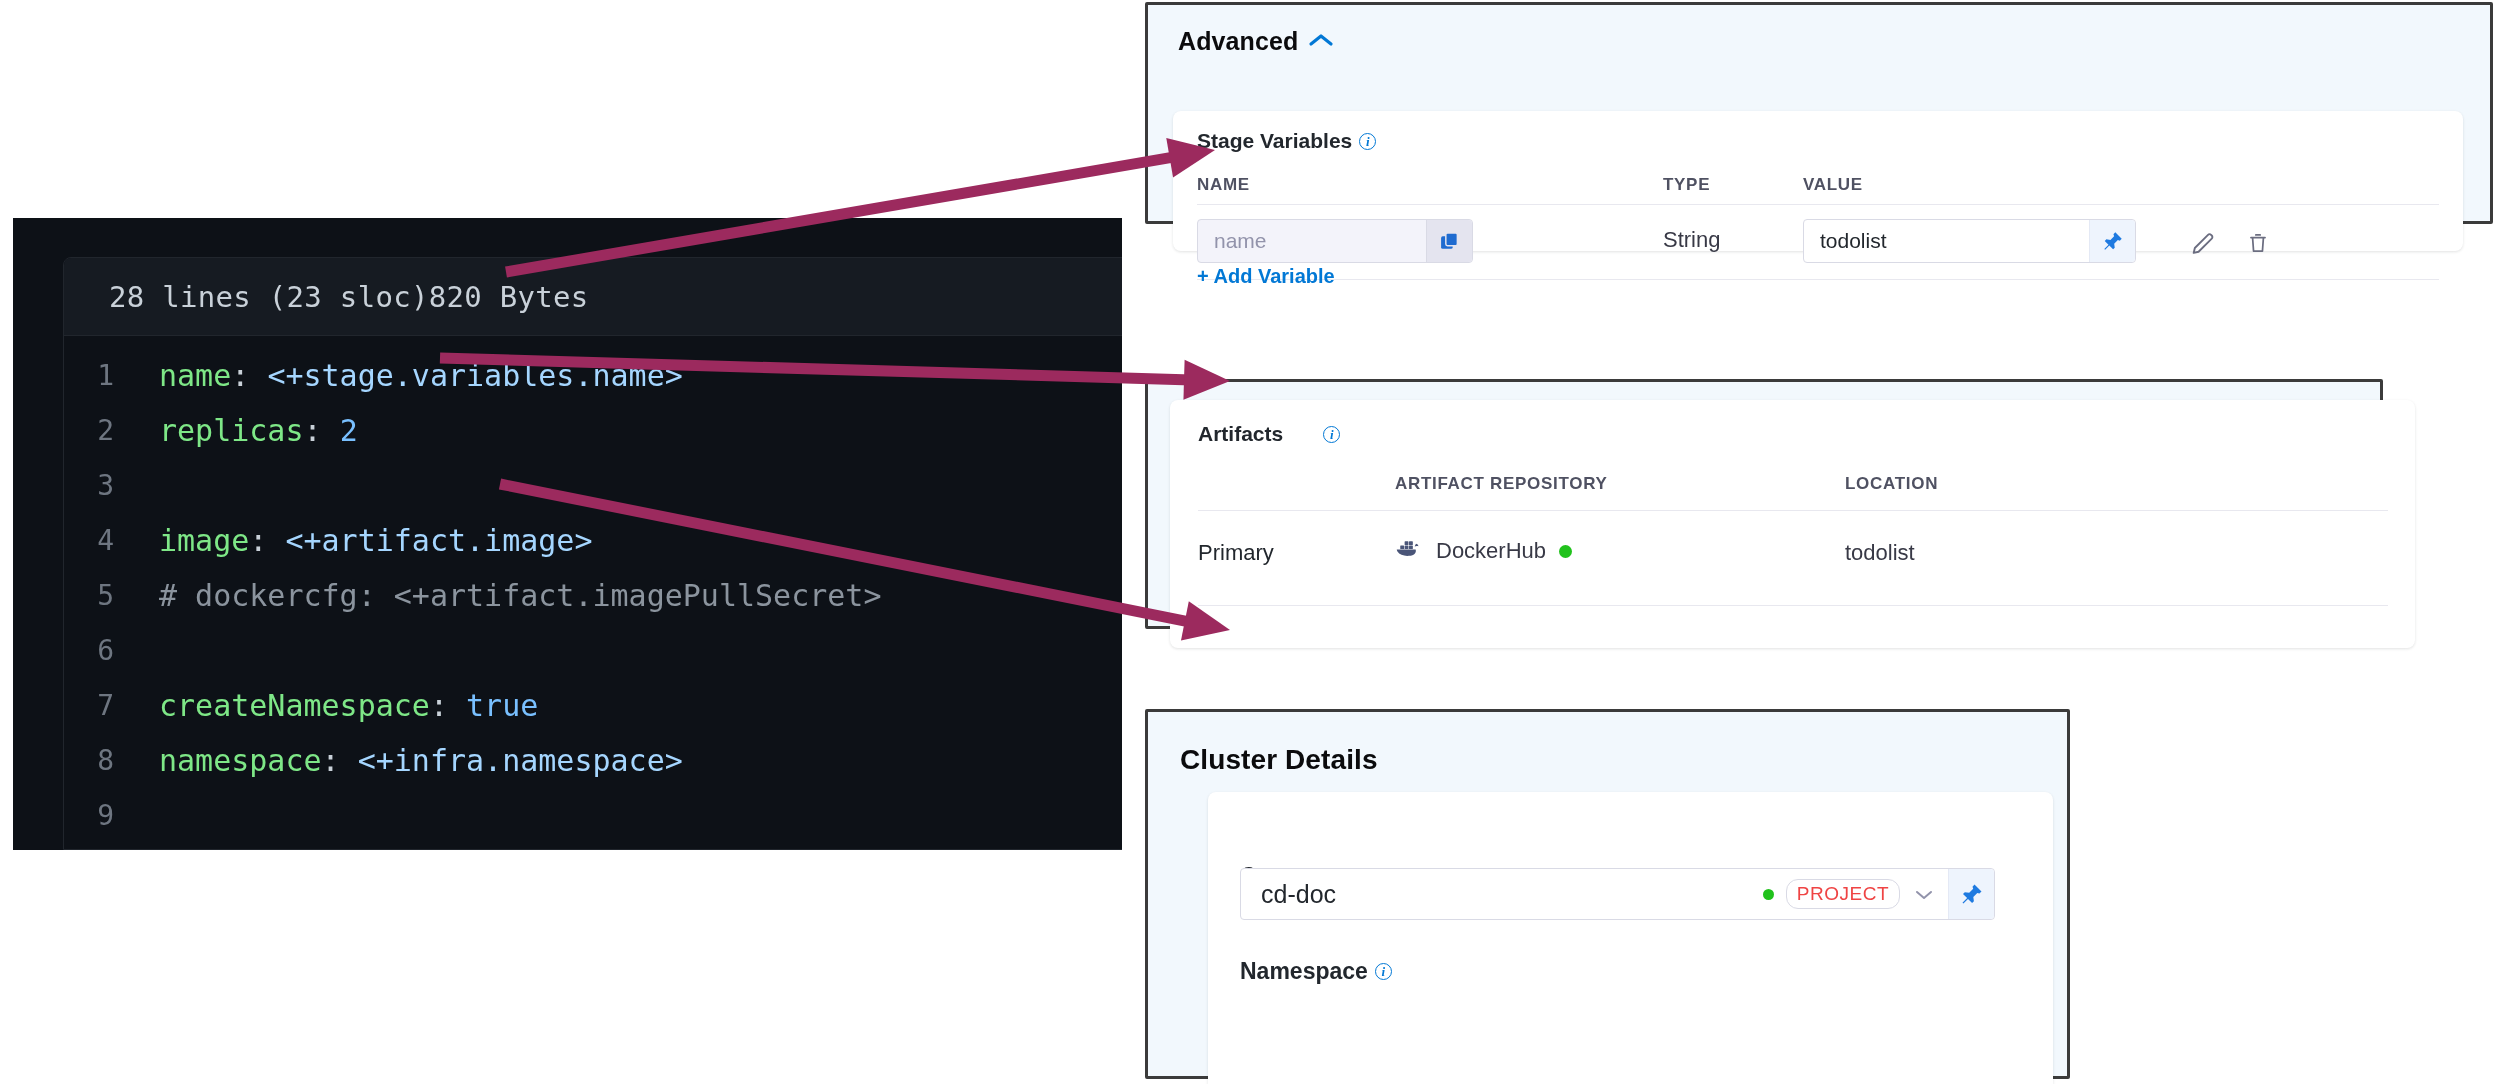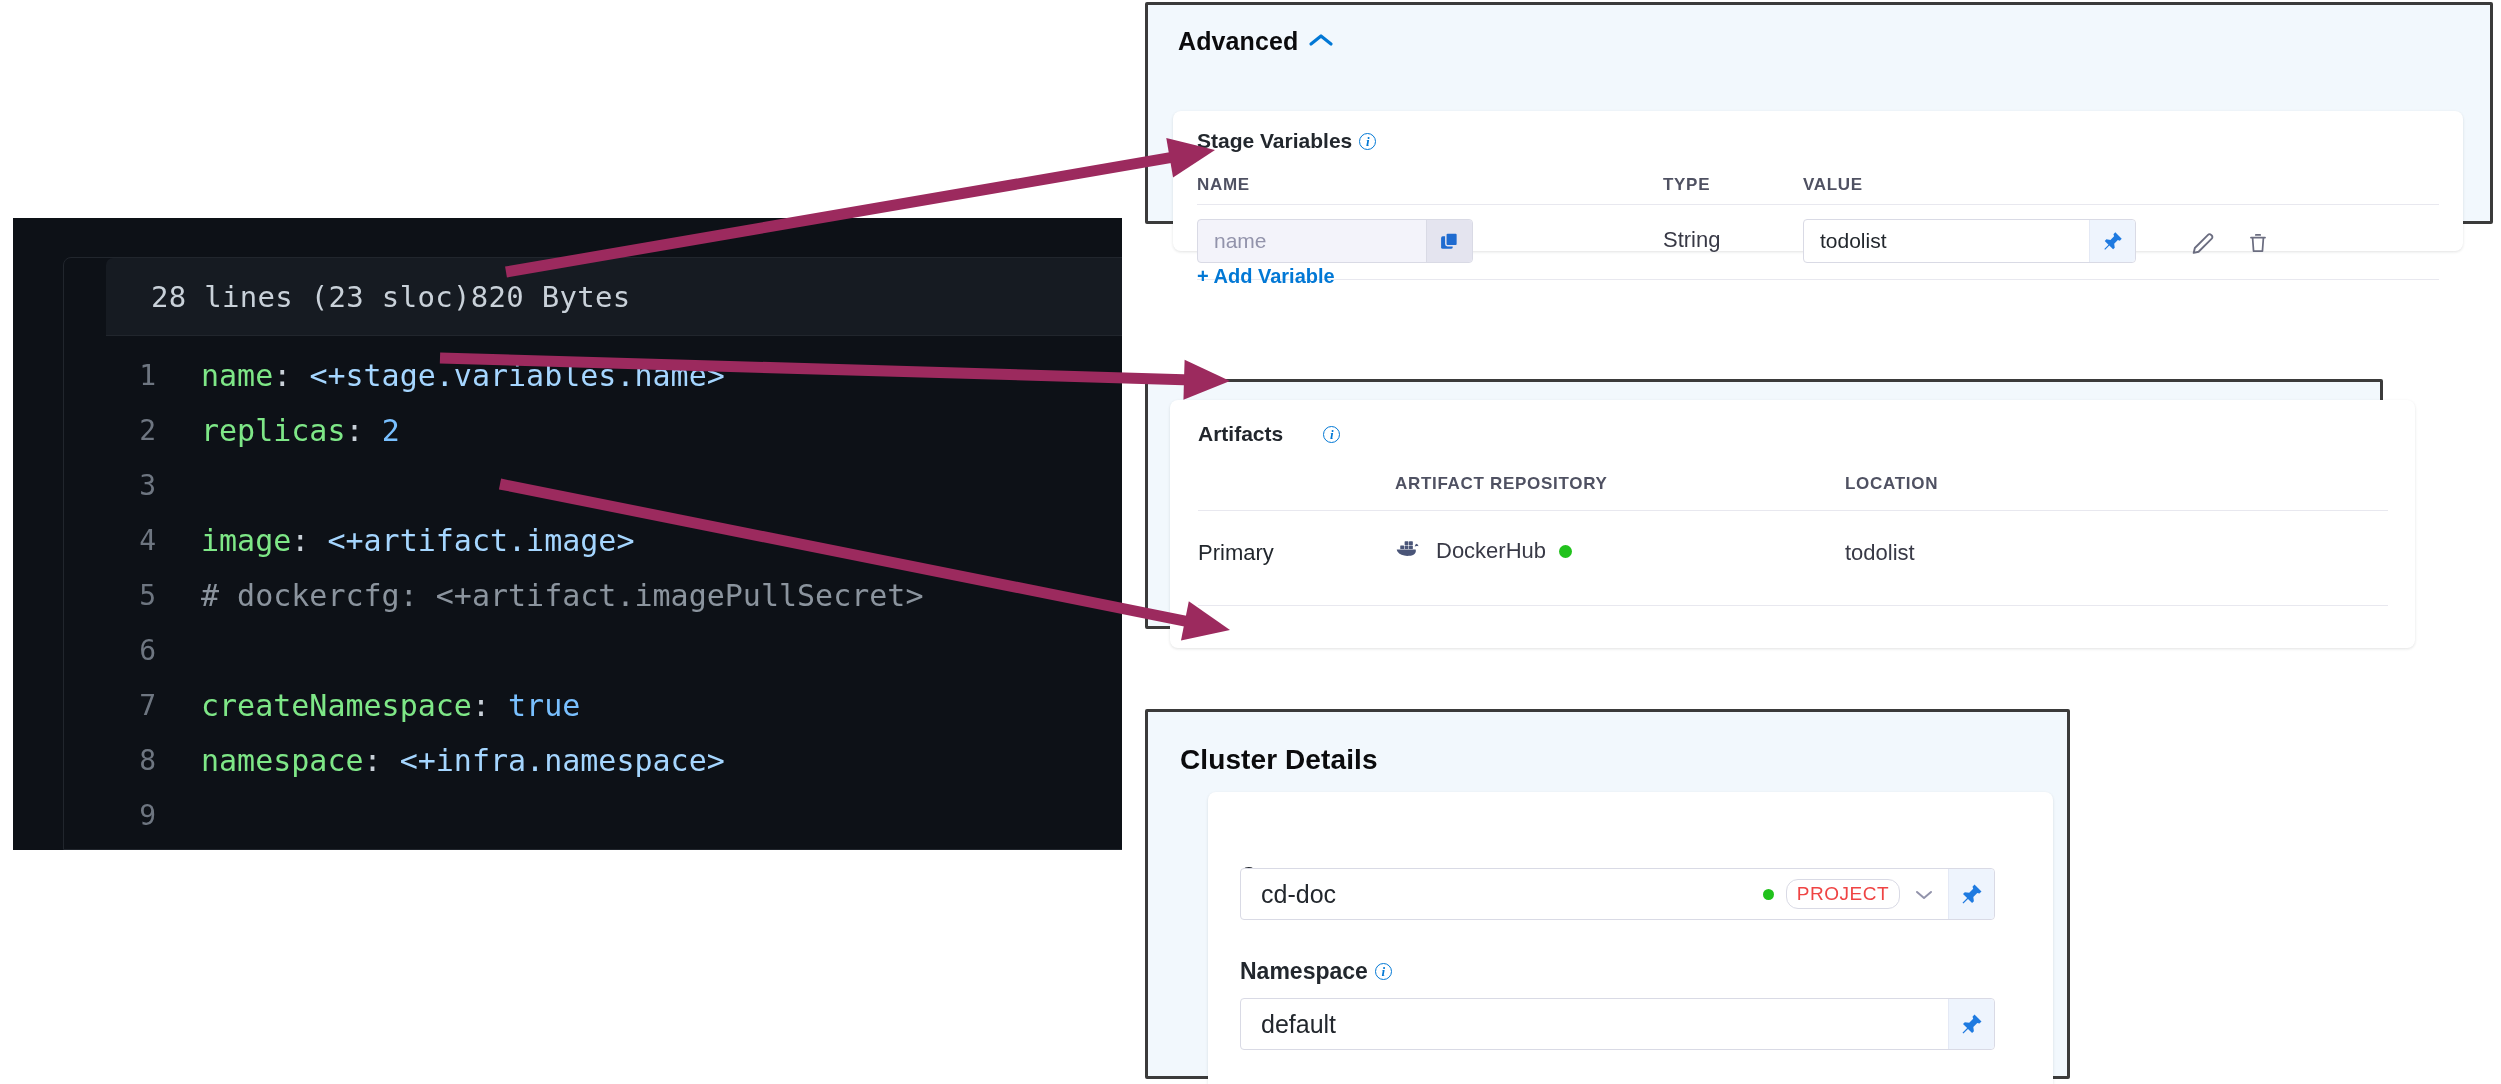--- a/index.html
+++ b/index.html
@@ -14,21 +14,20 @@
     background: #0d1117;
     overflow: hidden;
   }
   .code-inner {
     position: absolute;
     left: 50px; top: 39px;
     right: -40px; bottom: 0;
     background: #0d1117;
     border: 1px solid #21262d;
     border-radius: 8px 8px 0 0;
-    padding-left: 42px;
   }
   .code-header {
     height: 78px;
     display: flex;
     align-items: center;
     padding-left: 45px;
     background: #161b22;
     border-bottom: 1px solid #21262d;
     border-radius: 7px 7px 0 0;
   }
@@ -343,30 +342,20 @@
             </g>
           </svg>
       </span>
     </div>
 
     <div class="field-label" style="position:absolute;left:32px;top:166px;font-size:23px;">
       <span>Namespace</span>
       <span class="info-i">i</span>
     </div>
 
-    <div class="inp" style="position:absolute;left:32px;top:206px;width:755px;height:52px;padding-left:0;font-size:25px;">
-      <span style="padding-left:20px;flex:1;">default</span>
-      <span class="pin-adorn">
-        <svg width="24" height="24" viewBox="0 0 24 24">
-            <g fill="#1f7ae0">
-              <path d="M14.5 2.5l7 7-2.1 2.1-2.1-.7-4 4 .6 4.4-1.8 1.8-4.1-4.1-4.6 4.6-.9-.9 4.6-4.6-4.1-4.1 1.8-1.8 4.4.6 4-4-.7-2.1z"></path>
-            </g>
-          </svg>
-      </span>
-    </div>
   </div>
 </div>
 
 <svg class="arrows" id="arrow-layer" viewBox="0 0 2501 1084">
     <line x1="506" y1="272" x2="1177.550382877636" y2="156.44408080243778" stroke="#9c2a5e" stroke-width="11" stroke-linecap="butt"></line>
     <polygon points="1215,150 1173.0578744321056,177.51105419366885 1166.2746314821711,138.09040459118054" fill="#9c2a5e"></polygon>
     <line x1="440" y1="358" x2="1192.0160945600612" y2="379.8941394618752" stroke="#9c2a5e" stroke-width="11" stroke-linecap="butt"></line>
     <polygon points="1230,381 1183.4374510263242,399.652855895922 1184.601514750666,359.66979753809164" fill="#9c2a5e"></polygon>
     <line x1="500" y1="484" x2="1192.737934323745" y2="622.547586864749" stroke="#9c2a5e" stroke-width="11" stroke-linecap="butt"></line>
     <polygon points="1230,630 1180.970966215454,640.5902712974619 1188.8156116209814,601.3670442698251" fill="#9c2a5e"></polygon>

